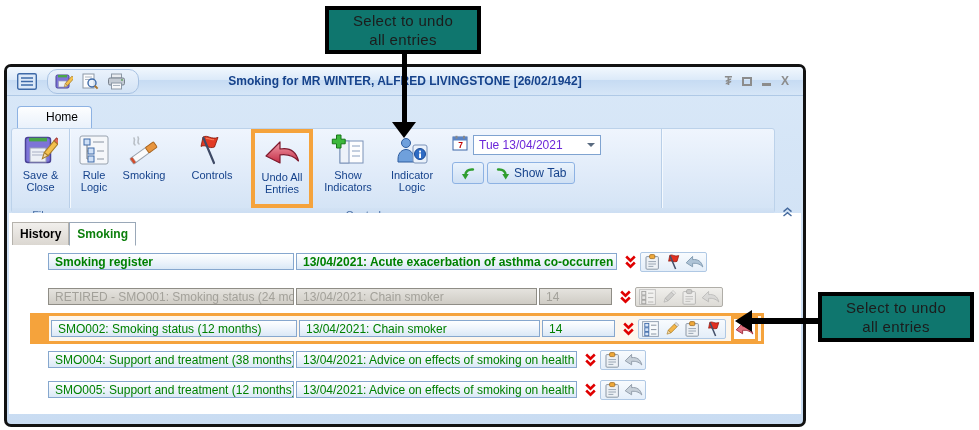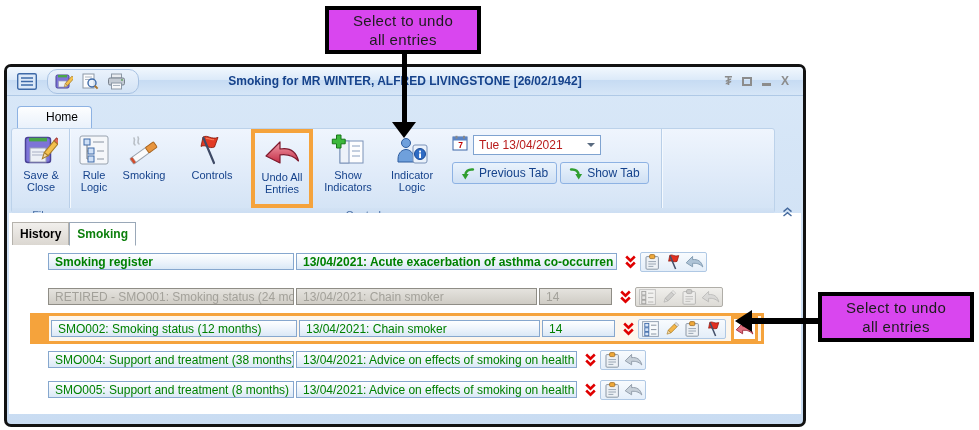--- a/index.html
+++ b/index.html
@@ -1,19 +1,19 @@
 <!DOCTYPE html>
 <html><head>
 <meta charset="utf-8">
 <style>
   * { margin:0; padding:0; box-sizing:border-box; }
   html,body { width:979px; height:430px; background:#fff; font-family:"Liberation Sans", sans-serif; position:relative; overflow:hidden; }
 
   
-  .callout { position:absolute; background:#d946ef; border:4px solid #000; display:flex; flex-direction:column; align-items:center; justify-content:center; font-size:15px; color:#1c1c1c; letter-spacing:.3px; line-height:19px; z-index:20; text-align:center; }
+  .callout { position:absolute; background:#0f766e; border:4px solid #000; display:flex; flex-direction:column; align-items:center; justify-content:center; font-size:15px; color:#1c1c1c; letter-spacing:.3px; line-height:19px; z-index:20; text-align:center; }
   #callout-top   { left:325px; top:6px;   width:156px; height:48px; }
   #callout-right { left:818px; top:292px; width:156px; height:50px; }
   .arrow-part { position:absolute; z-index:21; }
   #arrow-top-shaft { left:402px; top:54px; width:5px; height:68px; background:#000; }
   #arrow-top-head  { left:392px; top:122px; width:0; height:0; border-left:12px solid transparent; border-right:12px solid transparent; border-top:16px solid #000; }
   #arrow-right-shaft { left:752px; top:318px; width:66px; height:6px; background:#000; }
   #arrow-right-head  { left:735px; top:310px; width:0; height:0; border-top:11px solid transparent; border-bottom:11px solid transparent; border-right:17px solid #000; }
 
   
   .window { position:absolute; left:4px; top:64px; width:802px; height:363px; border:3px solid #121212; border-radius:7px; background:linear-gradient(180deg,#D9E8F8,#C9DCF2); display:flex; flex-direction:column; overflow:hidden; }
@@ -28,31 +28,31 @@
 
   .chrome-strip { height:9px; flex:none; }
 
   .ribbon-tabs { height:23px; flex:none; display:flex; align-items:flex-end; padding-left:10px; gap:14px; }
   .rtab { font-size:12px; padding:3px 13px 4px; color:#0E2A63; }
   .rtab.active { background:linear-gradient(180deg,#FDFEFF,#E9F1FB); border:1px solid #8DB2E3; border-bottom:none; border-radius:4px 4px 0 0; color:#000;padding-left:28px; }
 
   .ribbon { flex:none; height:85px; margin:0 28px 0 4px; border:1px solid #BCD2EA; border-radius:3px; background:linear-gradient(180deg,#EFF5FD 0%,#E0EBF9 55%,#D3E3F5 100%); position:relative; display:flex; flex-direction:column; }
   .ribbon-body { flex:1; display:flex; align-items:stretch; }
   .rgroup { display:flex; align-items:flex-start; border-right:1px solid #B9CFE8; box-shadow:1px 0 0 #F4F9FE; }
-  .rgroup.file { width:58px; justify-content:flex-end; }
+  .rgroup.file { width:58px; justify-content:center; }
   .rgroup.controls { width:592px; }
   .rgroup.filler { flex:1; border-right:none; box-shadow:none; }
   .rbtn { display:flex; flex-direction:column; align-items:center; padding-top:3px; font-size:11px; line-height:12px; color:#15428B; text-align:center; height:68px; }
   .rbtn .ricon { height:36px; display:flex; align-items:center; justify-content:center; margin-bottom:1px; }
   .rbtn.hl { border:4px solid #F5A33C; height:79px; padding-top:1px; position:relative; z-index:3; background:linear-gradient(180deg,#EFF5FD 0%,#E0EBF9 60%,#D6E5F6 100%); }
   .vsep { width:1px; background:#C2D5EC; box-shadow:1px 0 0 #F4F9FE; margin:4px 1px; }
   .w48{width:48px}.w52{width:52px}.w62{width:62px}.w72{width:72px}.w70{width:70px}.w58{width:58px}.w56{width:56px}
   .date-col { display:flex; flex-direction:column; padding:6px 0 0 8px; gap:7px; }
   .date-row { display:flex; align-items:center; gap:4px; }
-  .date-field { width:128px; height:20px; border:1px solid #7FA3D0; background:#fff; display:flex; align-items:center; font-size:12px; color:#b91c1c; padding:0 5px; }
+  .date-field { width:128px; height:20px; border:1px solid #7FA3D0; background:#fff; display:flex; align-items:center; font-size:12px; color:#6d28d9; padding:0 5px; }
   .dd-arrow { margin-left:auto; width:0; height:0; border-left:4px solid transparent; border-right:4px solid transparent; border-top:4px solid #5A6B80; }
   .tabnav-row { display:flex; gap:3px; }
   .tabnav-btn { height:22px; display:flex; align-items:center; gap:4px; padding:0 8px; border:1px solid #8DB2E3; border-radius:3px; background:linear-gradient(180deg,#EAF3FC,#CFE0F4); font-size:12px; color:#15428B; }
   .group-strip { flex:none; height:14px; background:linear-gradient(180deg,#D2E2F4,#C3D7EF); border-radius:0 0 3px 3px; position:relative; font-size:11px; color:#4A6FA5; }
   .gs-label { position:absolute; top:0; text-align:center; line-height:14px; }
   .gs-file { left:0; width:58px; }
   .gs-controls { left:58px; width:592px; }
   .rib-chevron { position:absolute; right:10px; top:136px; z-index:2; }
 
   
@@ -292,21 +292,20 @@
               <span>Tue 13/04/2021</span>
               <span class="dd-arrow"></span>
             </div>
           </div>
           <div class="tabnav-row">
             <div class="tabnav-btn">
               <svg width="14" height="14" viewBox="0 0 14 14">
                   <path d="M12 3.5 C7 3 4.6 5.5 4.3 9" fill="none" stroke="#2F9E2F" stroke-width="2.4" stroke-linecap="round"></path>
                   <polygon points="0.9,8 7.7,8 4.3,13.4" fill="#2F9E2F"></polygon>
                 </svg>
-              <span>Previous Tab</span>
             </div>
             <div class="tabnav-btn">
               <svg width="14" height="14" viewBox="0 0 14 14">
                   <g transform="scale(-1,1) translate(-14,0)">
                     <path d="M12 3.5 C7 3 4.6 5.5 4.3 9" fill="none" stroke="#2F9E2F" stroke-width="2.4" stroke-linecap="round"></path>
                     <polygon points="0.9,8 7.7,8 4.3,13.4" fill="#2F9E2F"></polygon>
                   </g>
                 </svg>
               <span>Show Tab</span>
             </div>
@@ -508,21 +507,21 @@
             <span class="ic">
                 <svg class="undo-gray" width="19" height="13" viewBox="0 0 19 13">
                   <path d="M1.2 7.8 L7.6 1.4 L7.6 4.6 C12.6 4.1 16.4 6 17.8 12 C14.4 8.4 11 8.1 7.6 8.4 L7.6 11.8 Z" stroke-width="0.9"></path>
                 </svg>
               </span>
           </span>
         </div>
       </div>
 
       <div class="grow">
-        <div class="cell c-name">SMO005: Support and treatment (8 months)</div>
+        <div class="cell c-name">SMO005: Support and treatment (12 months)</div>
         <div class="cell c-det-mid">13/04/2021: Advice on effects of smoking on health</div>
         <div class="icons">
           <span class="ic chev">
               <svg width="13" height="14" viewBox="0 0 13 14">
                 <path d="M2.2 1.5 L6.5 5.6 L10.8 1.5" fill="none" stroke="#E00000" stroke-width="2.6"></path>
                 <path d="M2.2 7.5 L6.5 11.6 L10.8 7.5" fill="none" stroke="#E00000" stroke-width="2.6"></path>
               </svg>
             </span>
           <span class="ipanel">
             <span class="ic">

